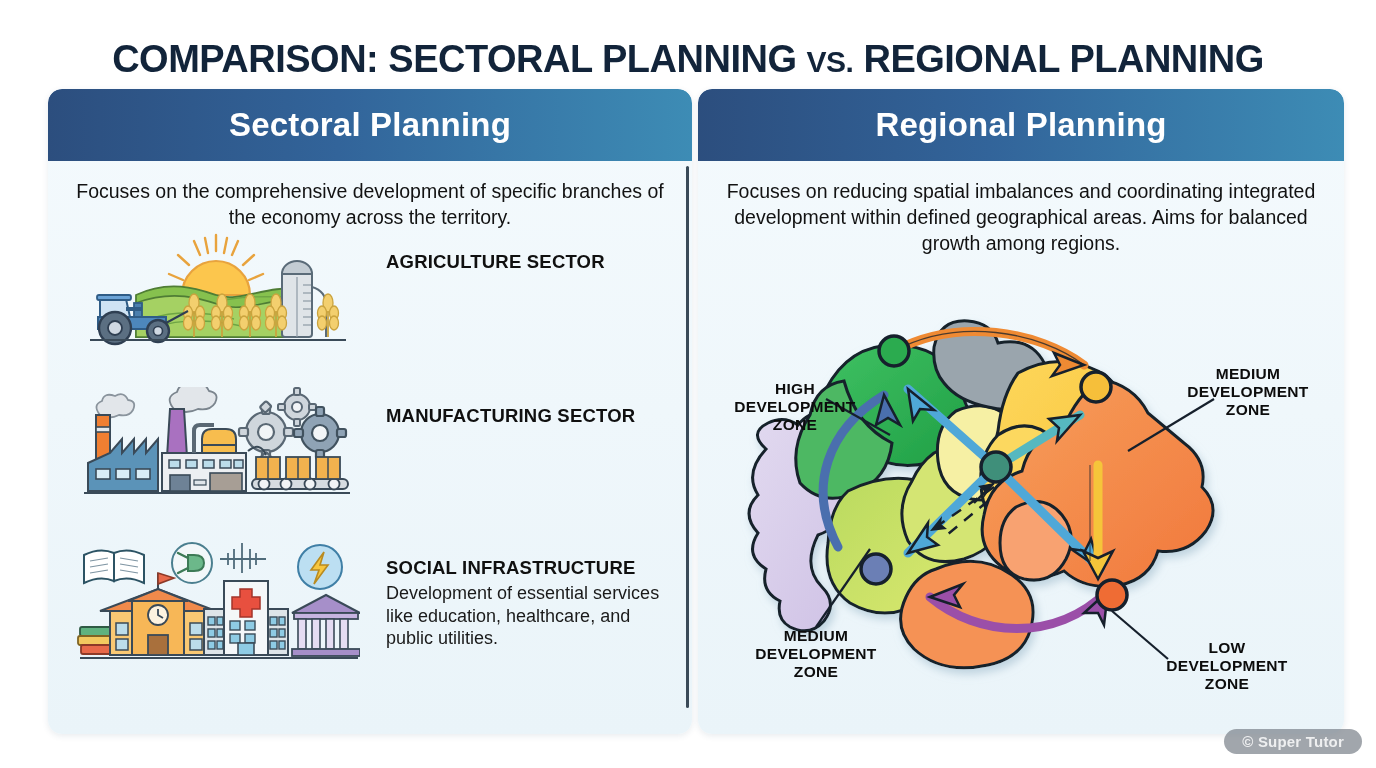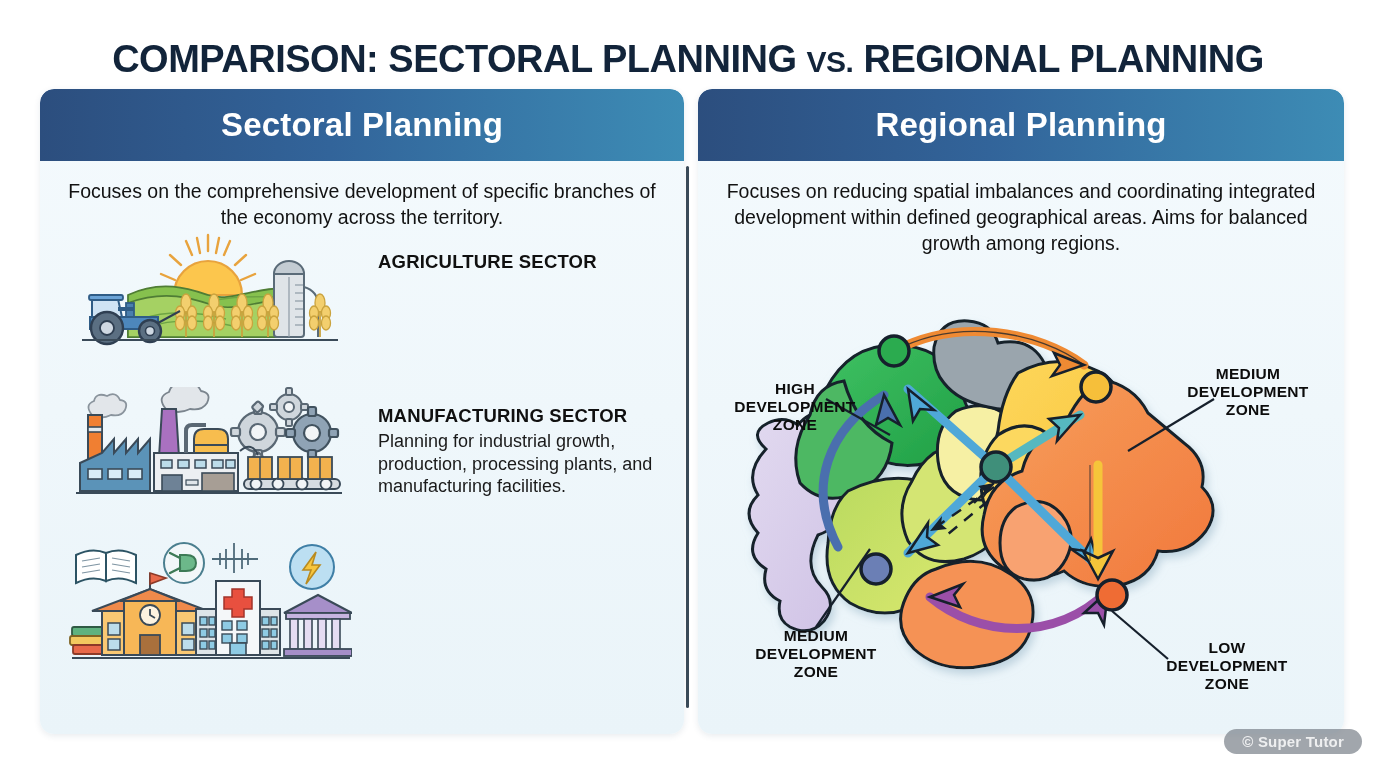--- a/index.html
+++ b/index.html
@@ -23,21 +23,21 @@
 
   .panel {
     position:absolute;
     top:89px;
     height:645px;
     border-radius:14px;
     background:linear-gradient(180deg,#f4fafd 0%,#eaf4f9 100%);
     box-shadow:0 2px 6px rgba(40,70,100,.10);
     overflow:hidden;
   }
-  #panel-sectoral { left:40px;  width:644px; }
+  #panel-sectoral { left:48px;  width:644px; }
   #panel-regional { left:698px; width:646px; }
 
   .panel-header {
     height:72px;
     background:linear-gradient(90deg,#2c4e7e 0%,#32649a 45%,#3d8cb5 100%);
     display:flex; align-items:center; justify-content:center;
     border-radius:14px 14px 0 0;
   }
   .panel-header-title {
     color:#ffffff;
@@ -304,21 +304,20 @@
           <path d="M198 70 v22"></path>
             <path d="M228 70 v22"></path>
             <path d="M258 70 v22"></path>
         </g>
         <path d="M178 64 q12 -10 18 4" fill="none" stroke="#3a4a58" stroke-width="2"></path>
         <line x1="14" y1="106" x2="280" y2="106" stroke="#3a4a58" stroke-width="2"></line>
       </svg>
     </div>
     <div class="sector-text">
       <div class="sector-title">MANUFACTURING SECTOR</div>
-      <div class="sector-desc">Planning for industrial growth, production, processing plants, and manufacturing facilities.</div>
     </div>
   </div>
 
   <div class="sector-row" id="sector-row-2">
     <div class="sector-icon">
       <svg viewBox="0 0 290 125" width="290" height="125">
 
         <g>
           <path d="M14 16 q16 -8 30 -2 v28 q-14 -6 -30 2 Z" fill="#ffffff" stroke="#2c5364" stroke-width="2"></path>
           <path d="M74 16 q-16 -8 -30 -2 v28 q14 -6 30 2 Z" fill="#ffffff" stroke="#2c5364" stroke-width="2"></path>
@@ -412,20 +411,24 @@
           <g fill="#e4dcf2" stroke="#3a4a58" stroke-width="1.6">
             <rect x="228" y="80" width="8" height="30"></rect>
             <rect x="242" y="80" width="8" height="30"></rect>
             <rect x="256" y="80" width="8" height="30"></rect>
             <rect x="270" y="80" width="8" height="30"></rect>
           </g>
           <rect x="222" y="110" width="68" height="7" fill="#a68fc9" stroke="#3a4a58" stroke-width="1.8"></rect>
         </g>
         <line x1="10" y1="119" x2="288" y2="119" stroke="#3a4a58" stroke-width="2"></line>
       </svg>
+    </div>
+    <div class="sector-text">
+      <div class="sector-title">SOCIAL INFRASTRUCTURE</div>
+      <div class="sector-desc">Development of essential services like education, healthcare, and public utilities.</div>
     </div>
   </div>
 </div>
 
 <div class="divider"></div>
 
 <div class="panel" id="panel-regional">
   <div class="panel-header">
     <div class="panel-header-title">Regional Planning</div>
   </div>

